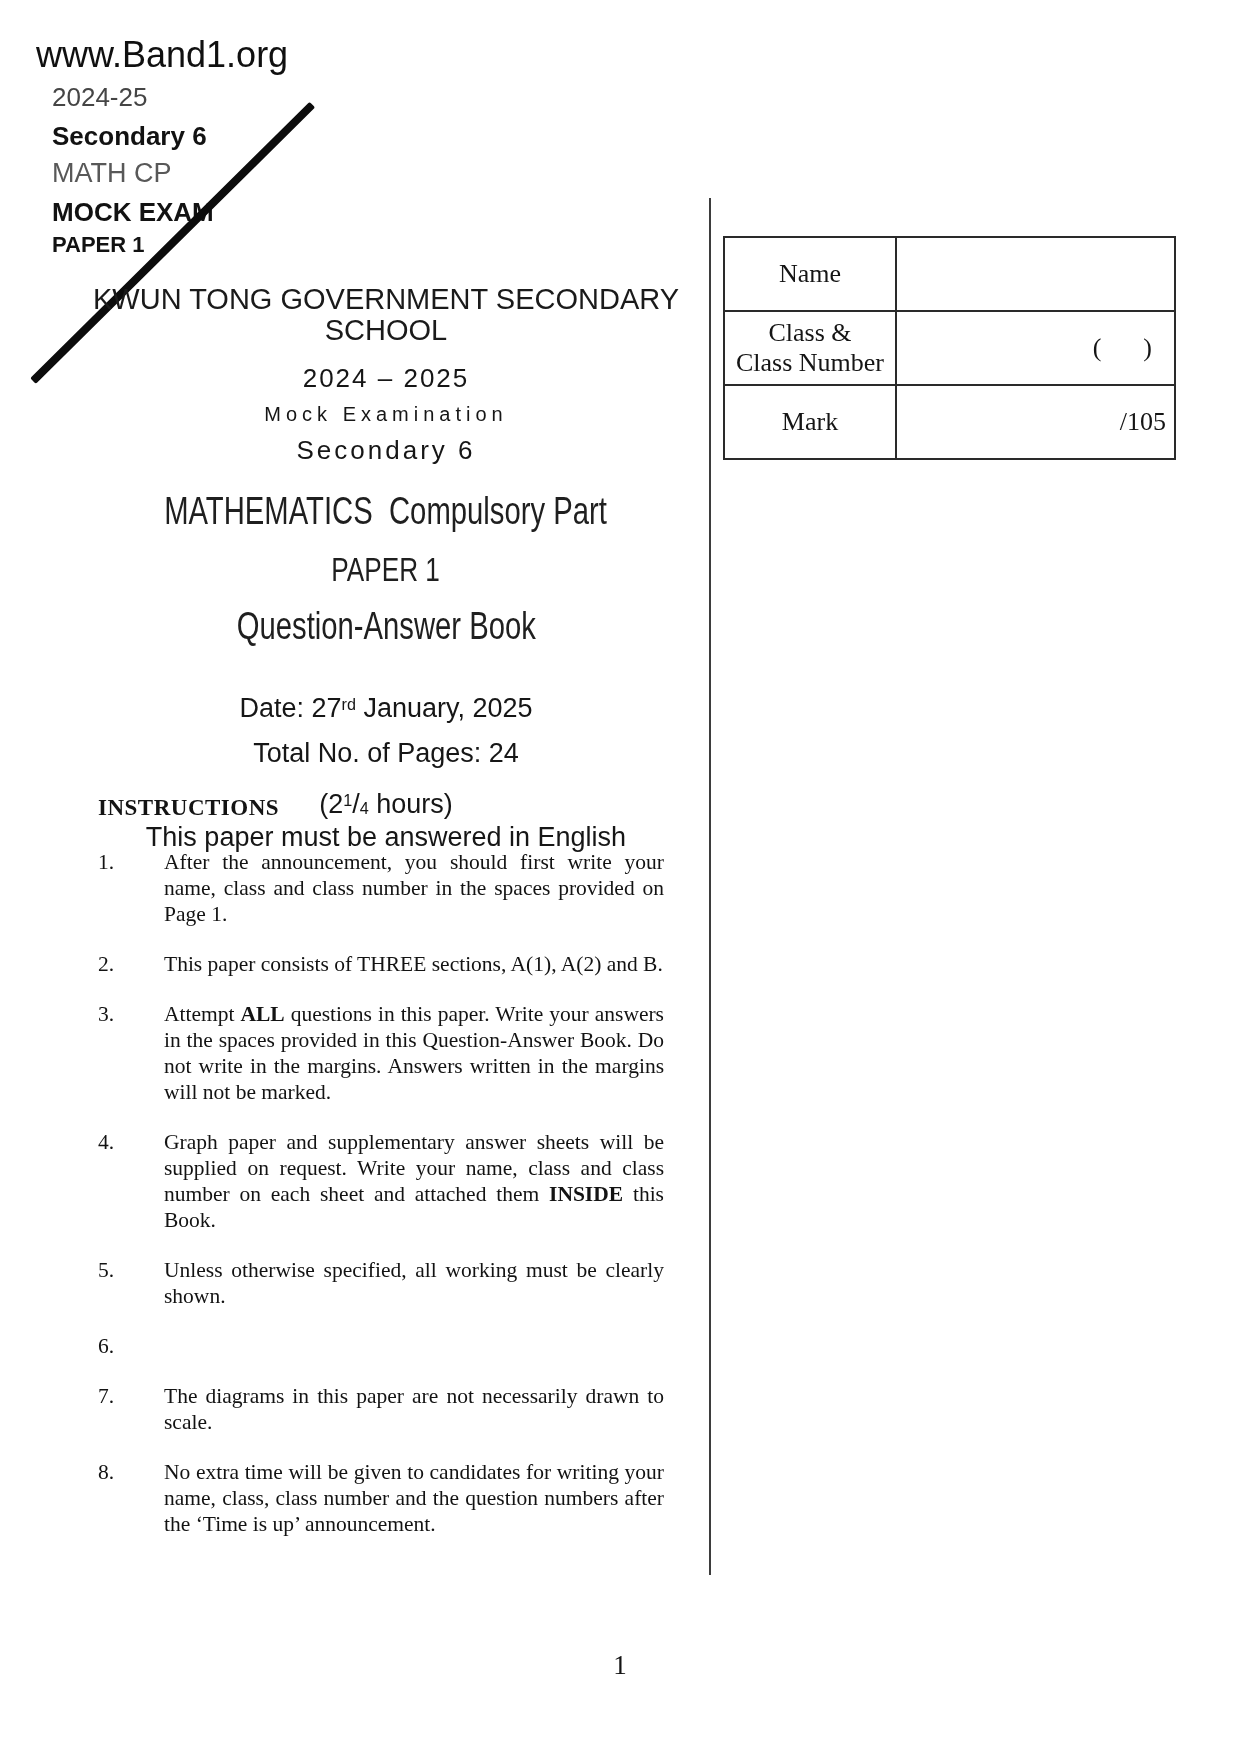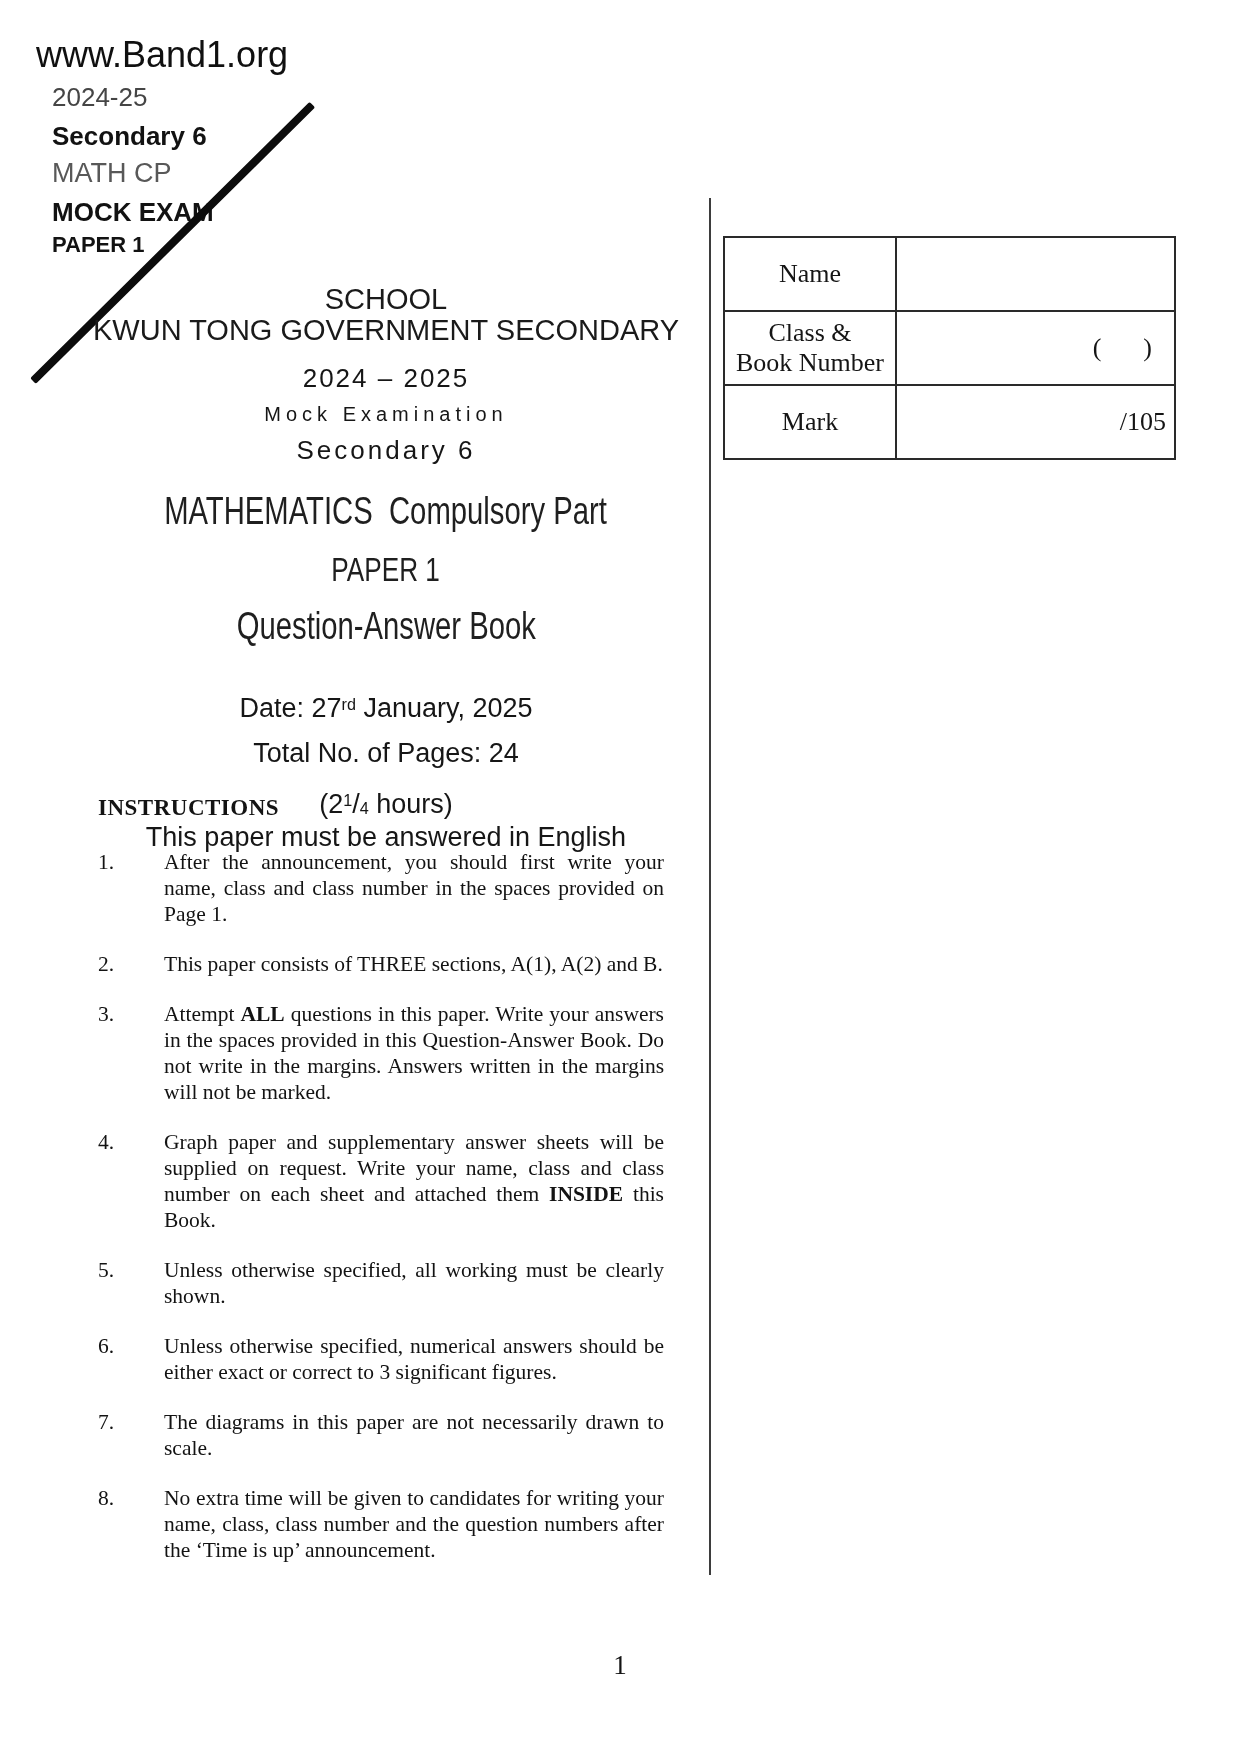--- a/index.html
+++ b/index.html
@@ -78,22 +78,22 @@
   <div class="c-year">2024-25</div>
   <div class="c-level">Secondary 6</div>
   <div class="c-subject">MATH CP</div>
   <div class="c-exam">MOCK EXAM</div>
   <div class="c-paper">PAPER 1</div>
 </div>
 
 <div class="abs diagonal"></div>
 
 <div class="abs center-col">
+  <div class="school-line">KWUN TONG GOVERNMENT SECONDARY</div>
   <div class="school-line">SCHOOL</div>
-  <div class="school-line">KWUN TONG GOVERNMENT SECONDARY</div>
   <div class="years-line">2024 – 2025</div>
   <div class="mockexam-line">Mock Examination</div>
   <div class="level-line">Secondary 6</div>
   <div class="subject-title"><span class="condensed">MATHEMATICS&nbsp; Compulsory Part</span></div>
   <div class="paper-title"><span class="condensed">PAPER 1</span></div>
   <div class="book-title"><span class="condensed">Question-Answer Book</span></div>
   <div class="date-line"><span>Date: 27</span><sup class="ord">rd</sup><span>&nbsp;January, 2025</span></div>
   <div class="pages-line">Total No. of Pages: 24</div>
   <div class="hours-line"><span>(2</span><sup class="frac">1</sup><span>/</span><sub class="frac">4</sub><span>&nbsp;hours)</span></div>
   <div class="lang-line">This paper must be answered in English</div>
@@ -103,21 +103,21 @@
 
 <table class="abs score-table">
   <tbody>
     <tr>
       <td class="lbl">Name</td>
       <td class="val"></td>
     </tr>
     <tr>
       <td class="lbl">
         <div>Class &amp;</div>
-        <div>Book Number</div>
+        <div>Class Number</div>
       </td>
       <td class="val"><span>(</span><span class="paren-gap"></span><span>)</span></td>
     </tr>
     <tr>
       <td class="lbl">Mark</td>
       <td class="val val-mark">/105</td>
     </tr>
   </tbody>
 </table>
 
@@ -139,21 +139,20 @@
       <div class="instr-item">
     <div class="instr-num">4.</div>
     <div class="instr-text"><span>Graph paper and supplementary answer sheets will be supplied on request. Write your name, class and class number on each sheet and attached them </span><span class="b">INSIDE</span><span> this Book.</span></div>
   </div>
       <div class="instr-item">
     <div class="instr-num">5.</div>
     <div class="instr-text"><span>Unless otherwise specified, all working must be clearly shown.</span></div>
   </div>
       <div class="instr-item">
     <div class="instr-num">6.</div>
-    <div class="instr-text"><span>Unless otherwise specified, numerical answers should be either exact or correct to 3 significant figures.</span></div>
   </div>
       <div class="instr-item">
     <div class="instr-num">7.</div>
     <div class="instr-text"><span>The diagrams in this paper are not necessarily drawn to scale.</span></div>
   </div>
       <div class="instr-item">
     <div class="instr-num">8.</div>
     <div class="instr-text"><span>No extra time will be given to candidates for writing your name, class, class number and the question numbers after the ‘Time is up’ announcement.</span></div>
   </div>
     </div>

